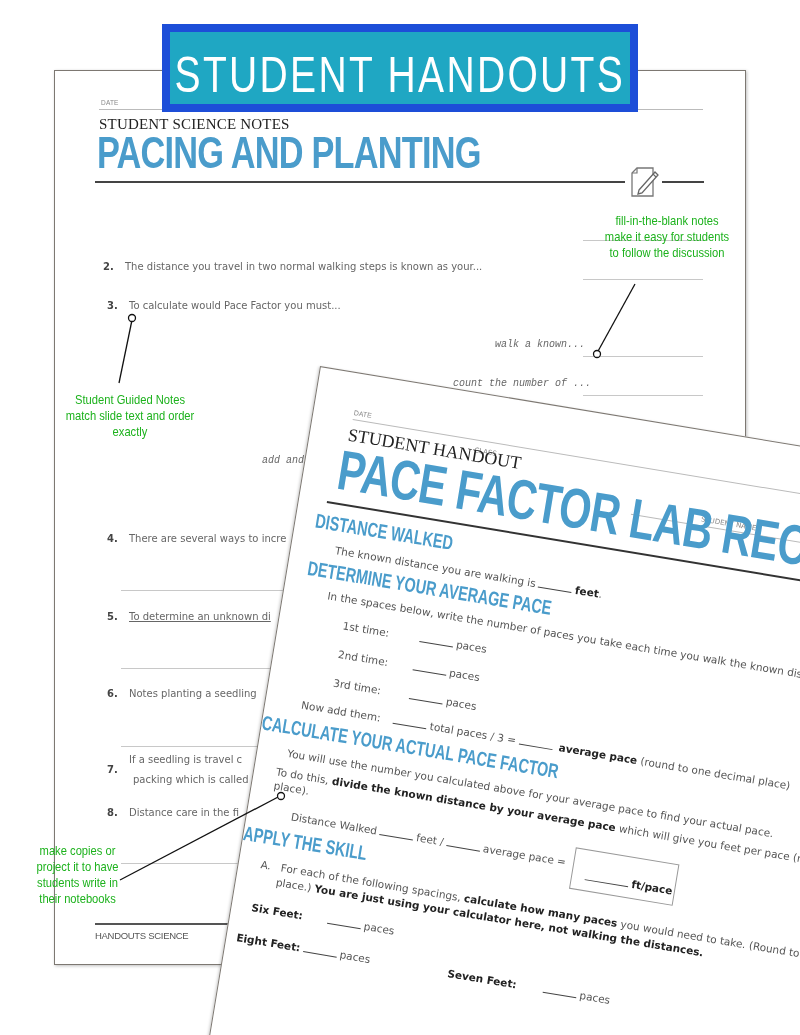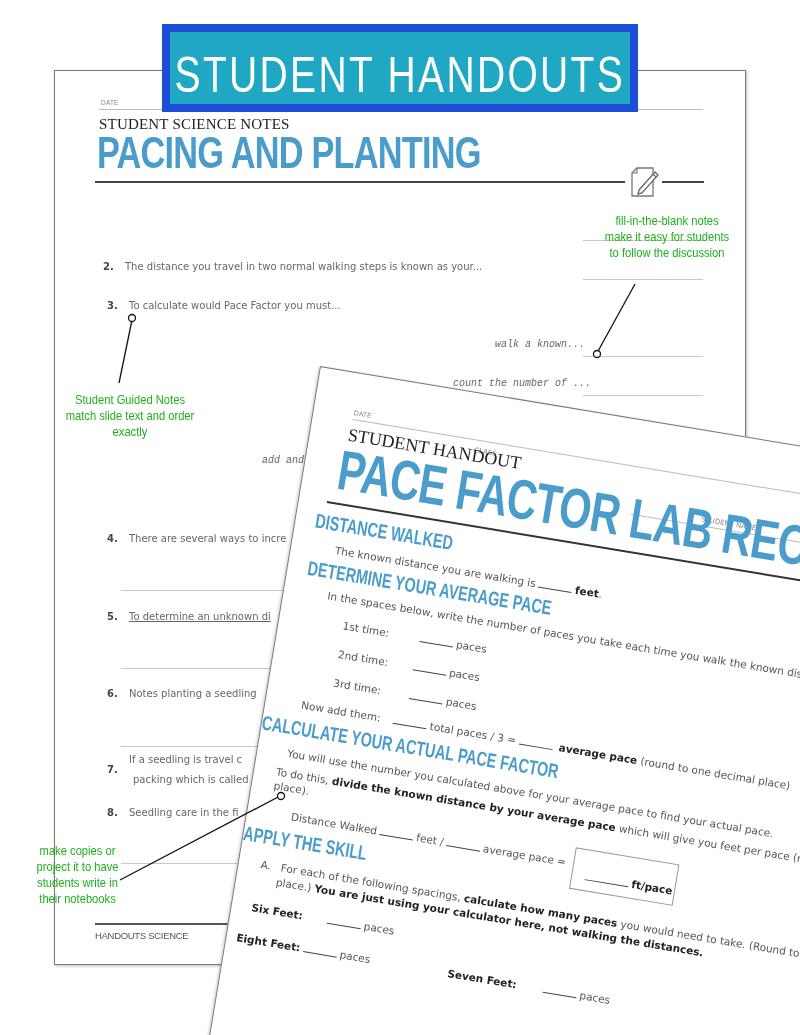--- a/index.html
+++ b/index.html
@@ -110,21 +110,21 @@
   <div class="blank" style="left:66px;top:519px;width:240px;"></div>
   <div class="q" style="left:52px;top:540px;text-decoration:underline;"><span class="num">5.</span><span>To determine an unknown di</span></div>
   <div class="blank" style="left:66px;top:597px;width:240px;"></div>
   <div class="q" style="left:52px;top:617px;"><span class="num">6.</span><span>Notes planting a seedling</span></div>
   <div class="blank" style="left:66px;top:675px;width:240px;"></div>
   <div class="q q7" style="left:52px;top:679px;">
     <span class="num" style="position:absolute;left:0;top:10px;">7.</span>
     <div style="margin-left:22px;">If a seedling is travel c</div>
     <div style="margin-left:26px;">packing which is called</div>
   </div>
-  <div class="q" style="left:52px;top:736px;"><span class="num">8.</span><span>Seedling care in the fi</span></div>
+  <div class="q" style="left:52px;top:736px;"><span class="num">8.</span><span>Distance care in the fi</span></div>
   <div class="blank" style="left:66px;top:792px;width:240px;"></div>
 
   <div class="bp-footer-rule"></div>
   <div class="bp-footer">HANDOUTS SCIENCE</div>
 </div>
 
 <div class="front-page">
   <div class="fp-date-label">DATE</div>
   <div class="fp-date-line"></div>
   <div class="fp-class-label">CLASS</div>

